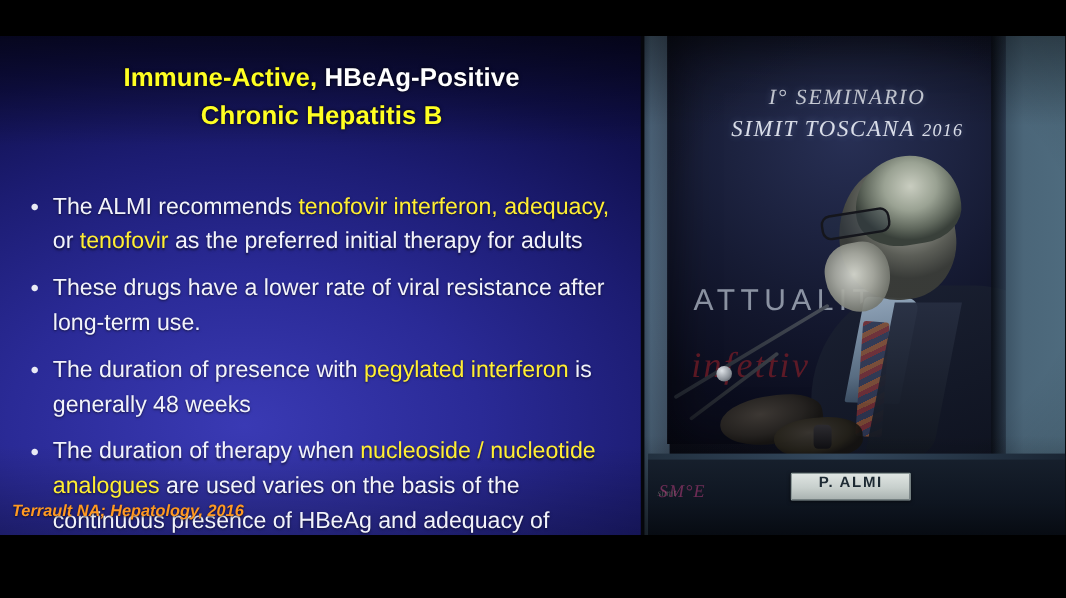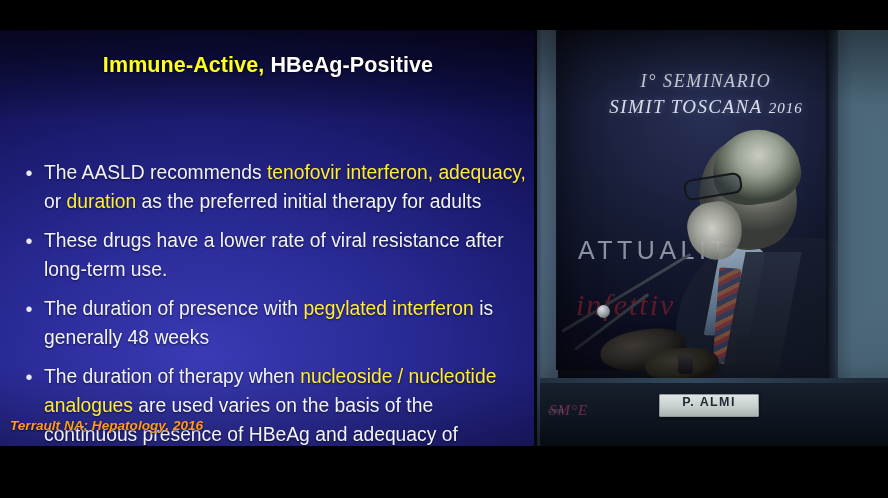--- a/index.html
+++ b/index.html
@@ -161,28 +161,29 @@
 
 <div id="stage">
 
   <div id="frame">
 
     <div id="slide">
       <div class="inner">
 
         <div class="slide-title">
           <span class="ttl-y">Immune-Active,</span><span class="ttl-w"> HBeAg-Positive</span><br>
+          <span class="ttl-y">Chronic Hepatitis B</span>
         </div>
 
         <div class="bullets">
 
           <div class="bullet">
             <div class="dot">•</div>
             <div class="txt">
-              <span>The AASLD recommends </span><span class="hl">tenofovir interferon,</span><span> </span><span class="hl">adequacy,</span><span> or </span><span class="hl">duration</span><span> as the preferred initial therapy for adults</span>
+              <span>The ALMI recommends </span><span class="hl">tenofovir interferon,</span><span> </span><span class="hl">adequacy,</span><span> or </span><span class="hl">tenofovir</span><span> as the preferred initial therapy for adults</span>
             </div>
           </div>
 
           <div class="bullet">
             <div class="dot">•</div>
             <div class="txt">
               <span>These drugs have a lower rate of viral resistance after long-term use.</span>
             </div>
           </div>
 

